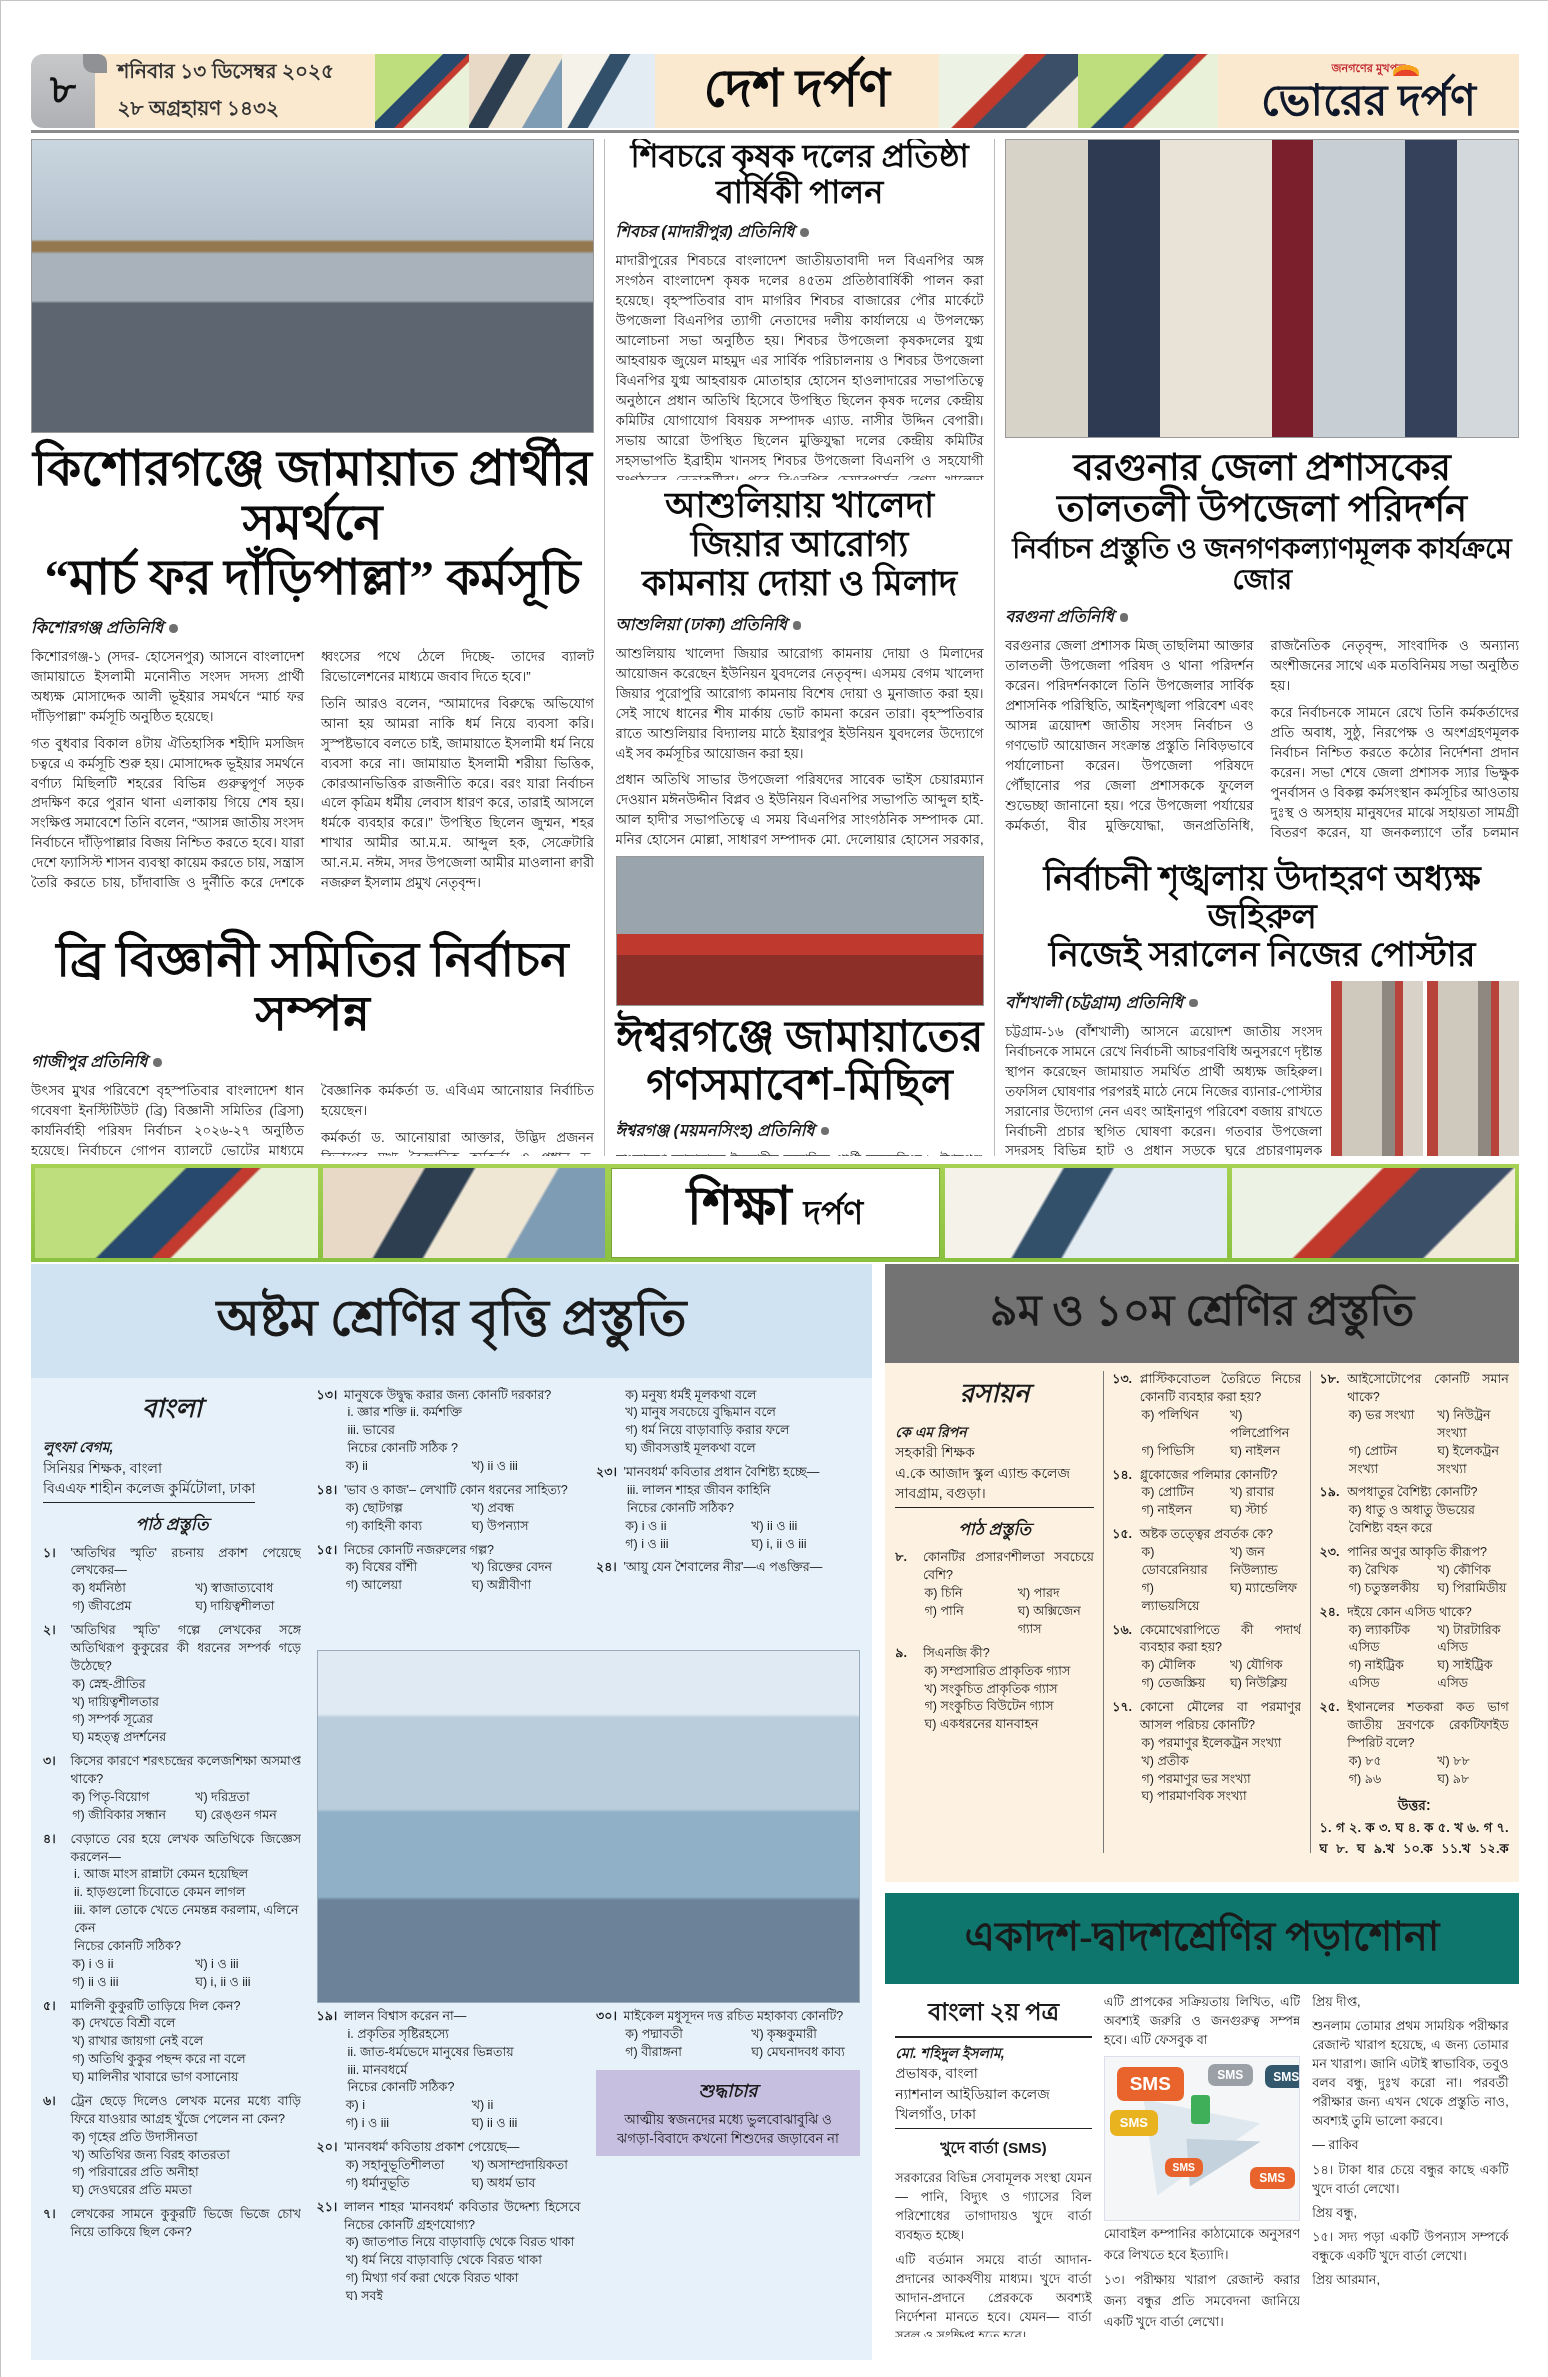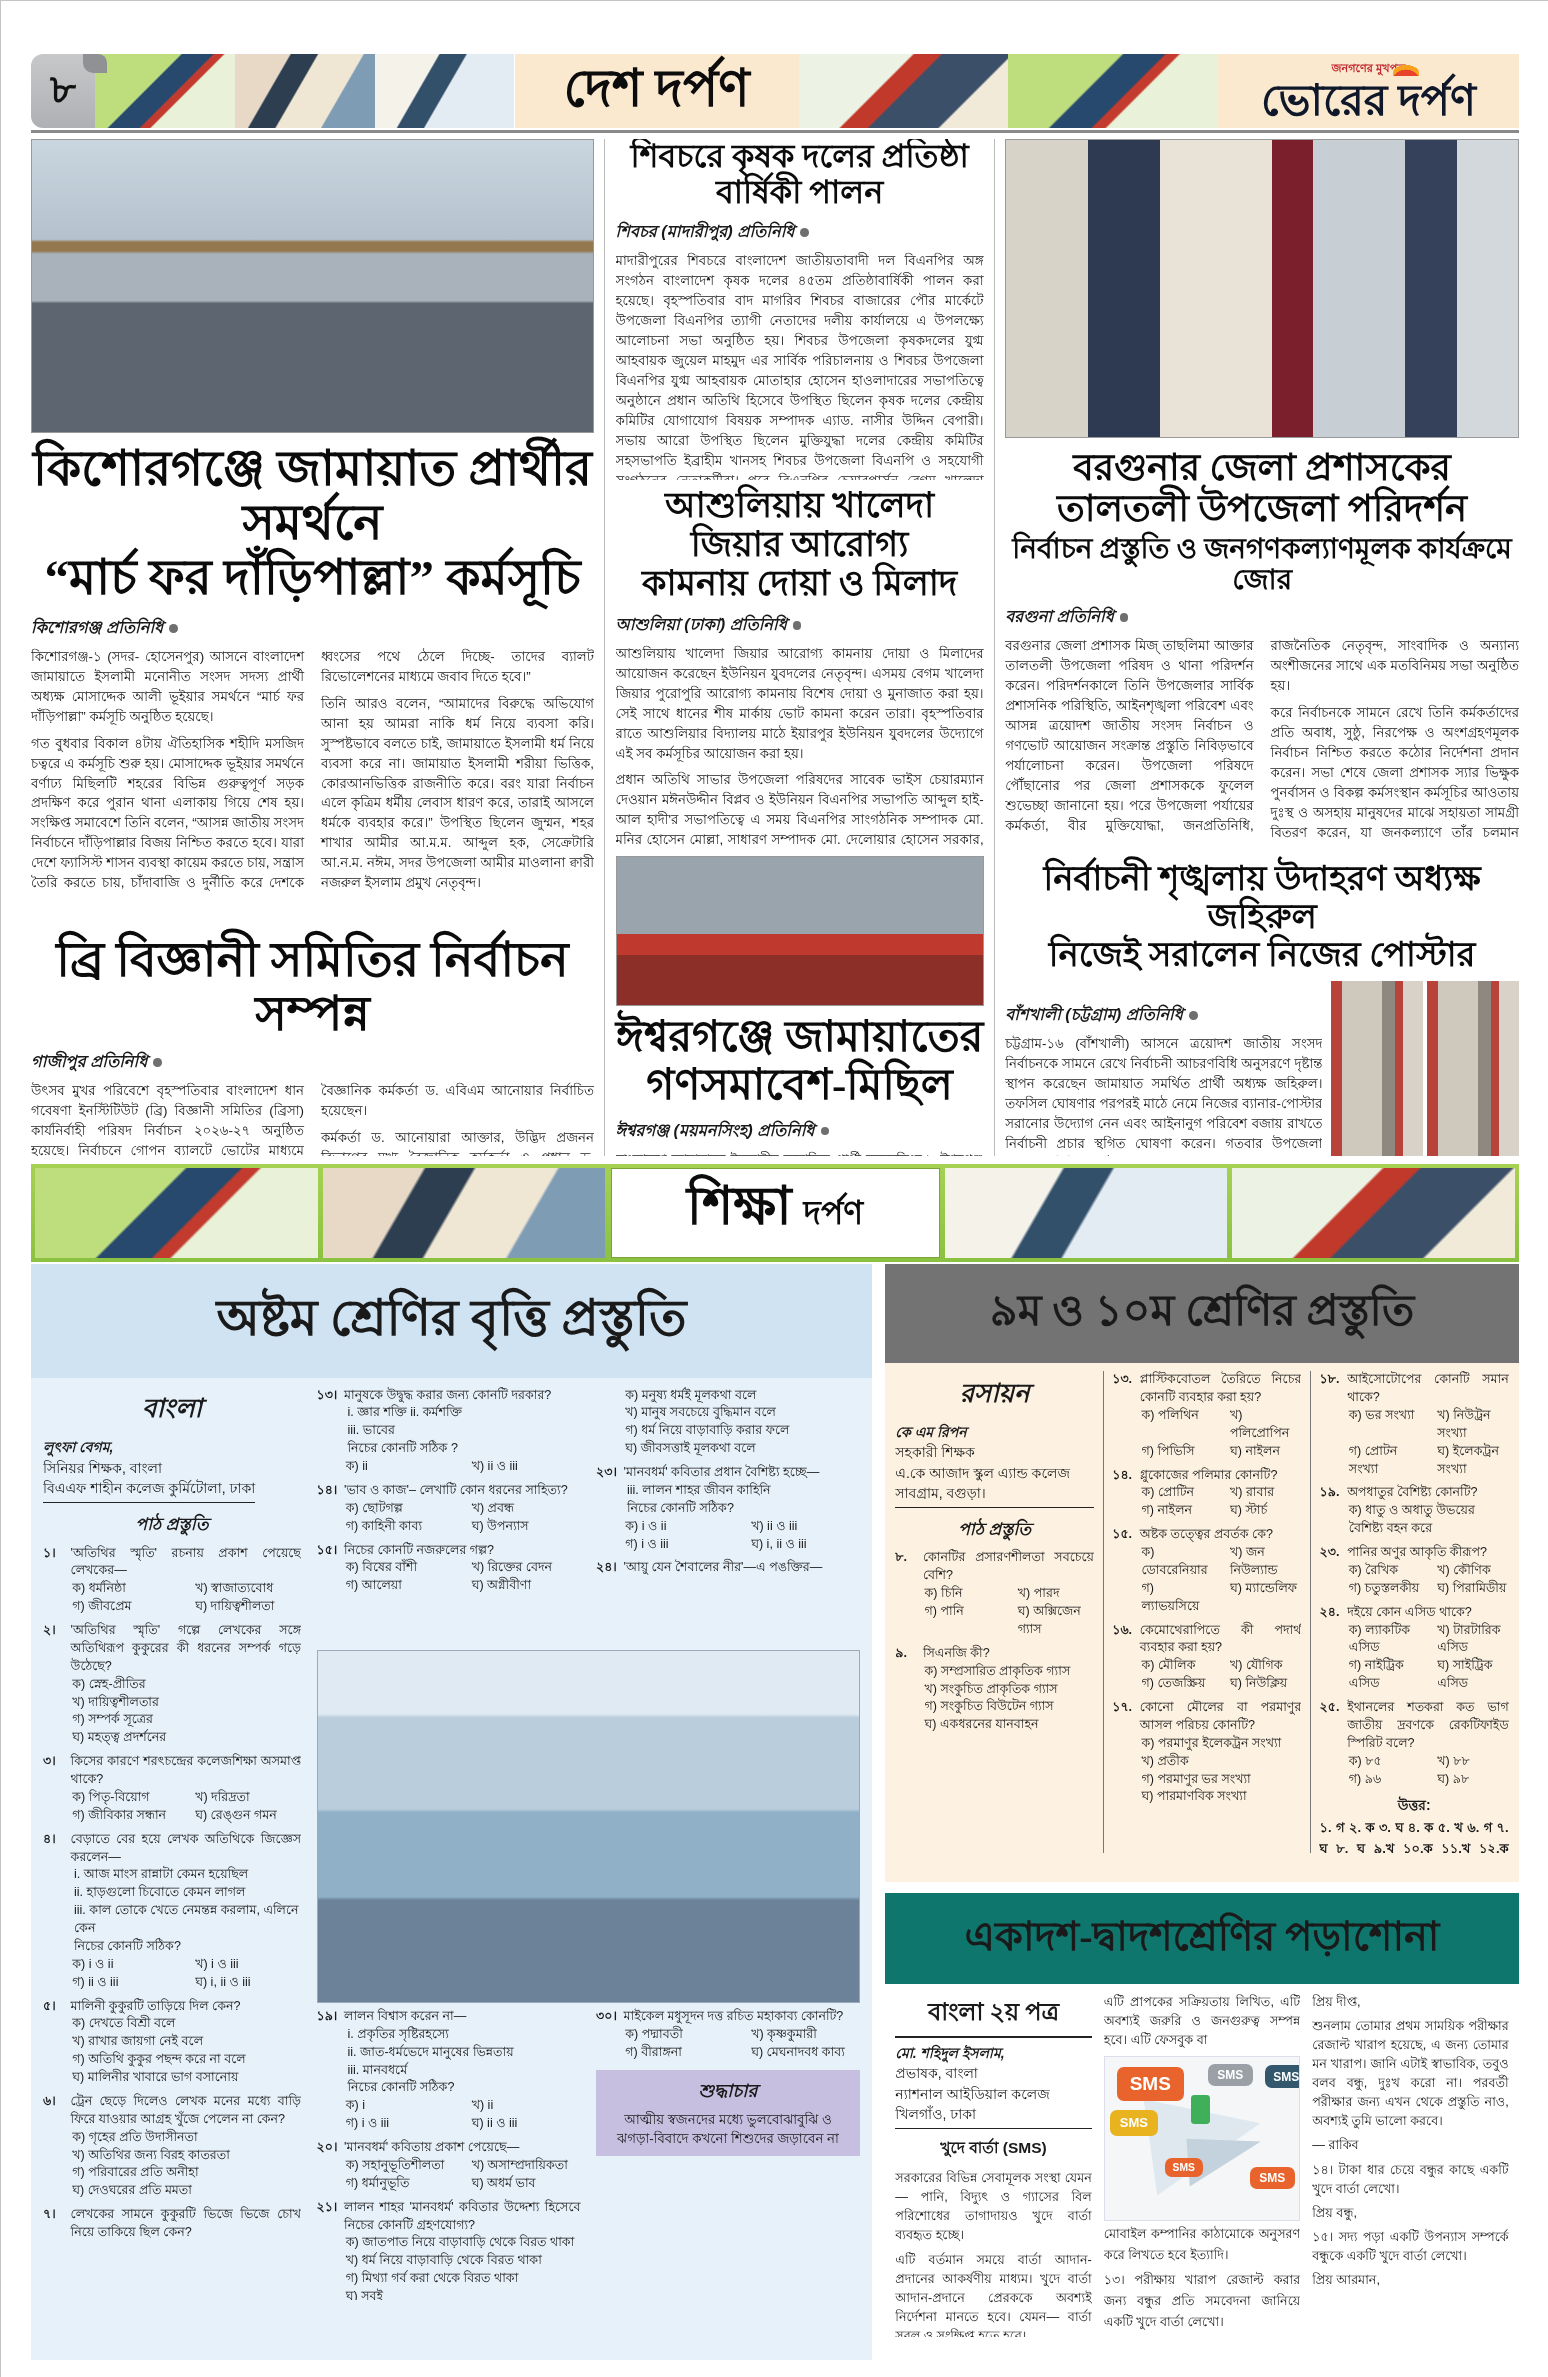--- a/index.html
+++ b/index.html
@@ -38,21 +38,21 @@
   
   .photoL{height:292px;margin-bottom:8.6px;background:
      linear-gradient(180deg,#c9d6e0 0%,#b5c2cd 34%,#93774f 35% 38%,#a9b2ba 39% 55%,#5d6670 56% 100%);}
   .photoR{height:297px;margin-bottom:8.6px;background:
      linear-gradient(90deg,#d8d3c9 0 16%,#2e3a52 16% 30%,#e9e3d7 30% 52%,#7a1f2b 52% 60%,#c7ced4 60% 78%,#35405a 78% 88%,#d3d8dc 88% 100%);}
   .photoM{height:148px;margin:6.9px 0;background:
      linear-gradient(180deg,#9aa4ad 0 52%,#c0392e 52% 66%,#8c2f28 66% 100%);}
   .photoJ{display:flex;gap:3.4px;}
   .photoJ span{flex:1;height:234px;background:
      linear-gradient(90deg,#b8433a 0 12%,#cfc8bd 12% 55%,#8e8880 55% 70%,#b8433a 70% 78%,#d8d2c8 78% 100%);}
-  .jrow{display:flex;gap:8.6px;margin-top:6.9px;align-items:flex-end;}
+  .jrow{display:flex;gap:8.6px;margin-top:6.9px;}
   .jrow .jt{flex:1;overflow:hidden;}
   .jrow .jp{width:188px;}
   
   .edubanner{position:absolute;left:30px;top:1163px;width:1488px;height:98px;
      background:linear-gradient(180deg,#a6d153,#8bc140);display:flex;align-items:stretch;gap:5.2px;padding:4.3px;box-sizing:border-box;}
   .ebcell{flex:1;}
   .eb1{background:linear-gradient(135deg,#bede7e 0 40%,#27496d 41% 55%,#c23b2e 56% 60%,#e9f2d8 61% 100%);}
   .eb2{background:linear-gradient(120deg,#e7d9c5 0 30%,#2c3e50 31% 45%,#f0e6d4 46% 70%,#7f9cb5 71% 100%);}
   .eb3{background:linear-gradient(120deg,#f5f2ea 0 35%,#33506b 36% 50%,#e3ecf3 51% 100%);}
   .eb4{background:linear-gradient(135deg,#edf3e4 0 40%,#c0392b 41% 50%,#3b5068 51% 75%,#f2ead9 76% 100%);}
@@ -118,20 +118,24 @@
   .caption{font-size:12.7px;text-align:justify;margin-top:3.4px;}
   .letterp p{font-size:12.7px;line-height:1.5;margin:0 0 5.2px 0;text-align:justify;}
 </style>
 </head>
 <body>
 
 <div class="page">
 
   <div class="hdr">
     <div class="pagenum">৮</div>
+    <div class="datebox">
+      <div>শনিবার ১৩ ডিসেম্বর ২০২৫</div>
+      <div>২৮ অগ্রহায়ণ ১৪৩২</div>
+    </div>
     <div class="strip">
       <span class="eb1"></span>
       <span class="eb2"></span>
       <span class="eb3"></span>
     </div>
     <div class="sectionbox">
       <div>দেশ দর্পণ</div>
     </div>
     <div class="strip">
       <span class="eb4"></span>

